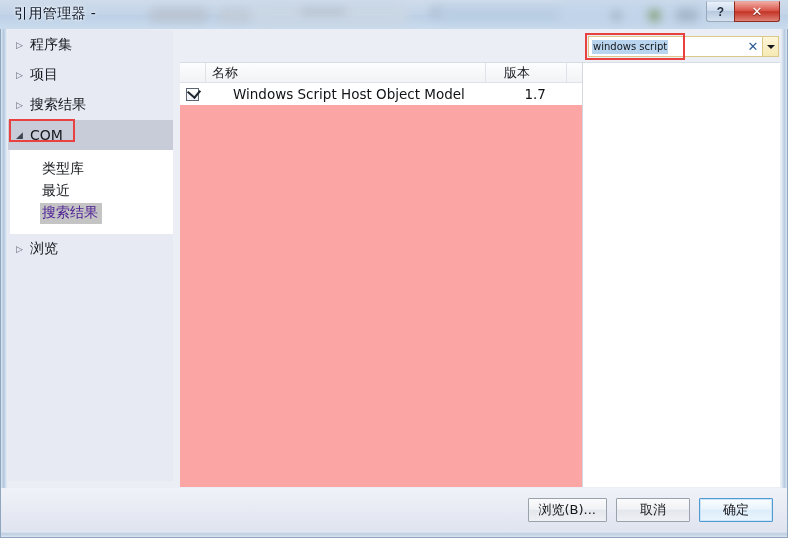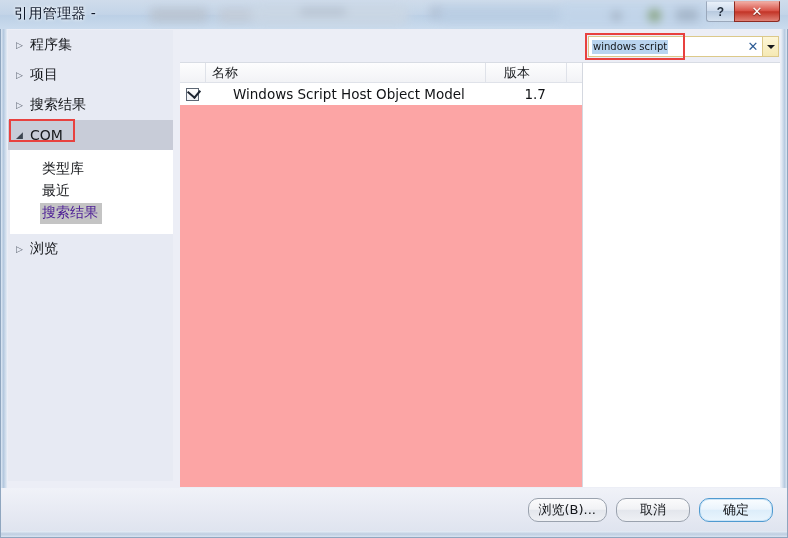--- a/index.html
+++ b/index.html
@@ -348,21 +348,21 @@
     position: absolute;
     right: 14px; top: 10px;
     display: flex;
     gap: 9px;
   }
   .btn {
     height: 24px;
     min-width: 74px;
     padding: 0 10px;
     border: 1px solid #9aa2ae;
-    border-radius: 10px;
+    border-radius: 1px;
     background: linear-gradient(to bottom, #fbfbfc 0%, #f1f2f5 47%, #e3e6ec 50%, #eef0f4 100%);
     display: flex;
     align-items: center;
     justify-content: center;
     font-size: 13px;
     color: #15171b;
     cursor: default;
     box-sizing: border-box;
     font-family: "DejaVu Sans", "Liberation Sans", sans-serif;
   }

